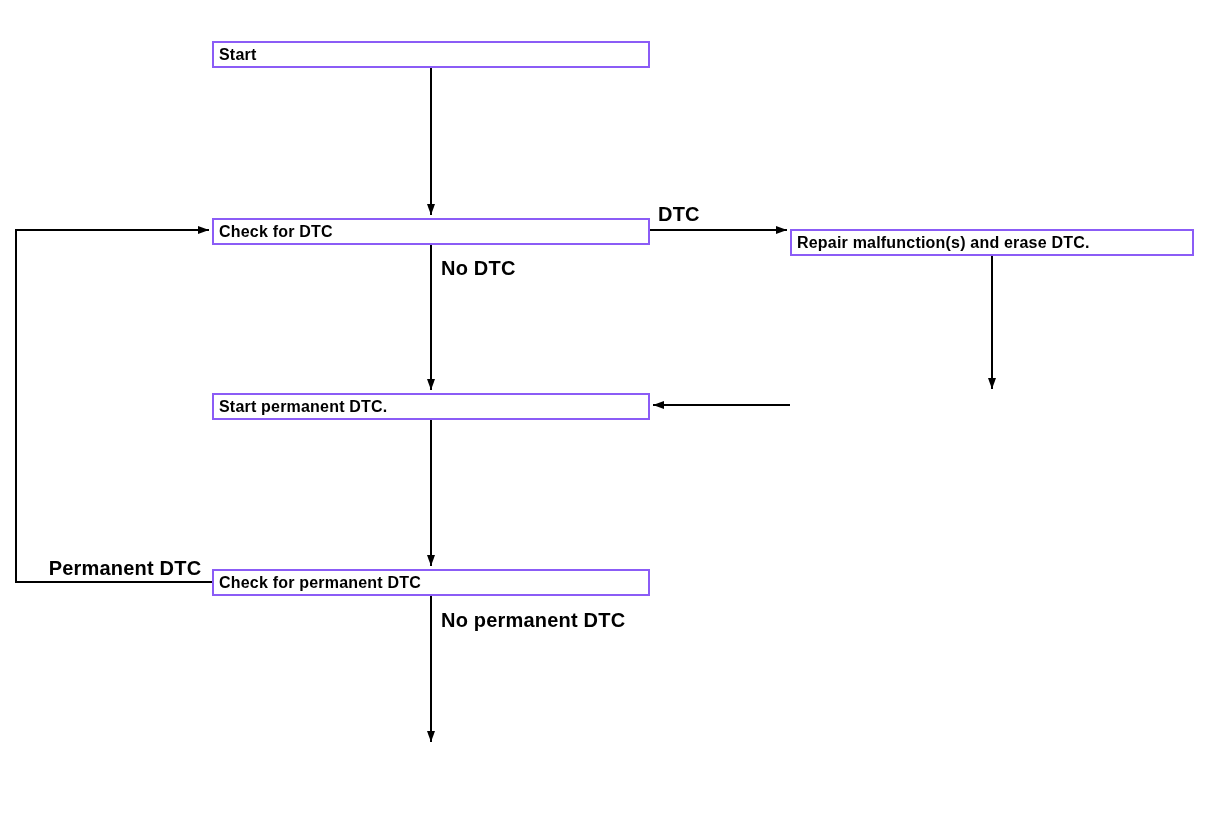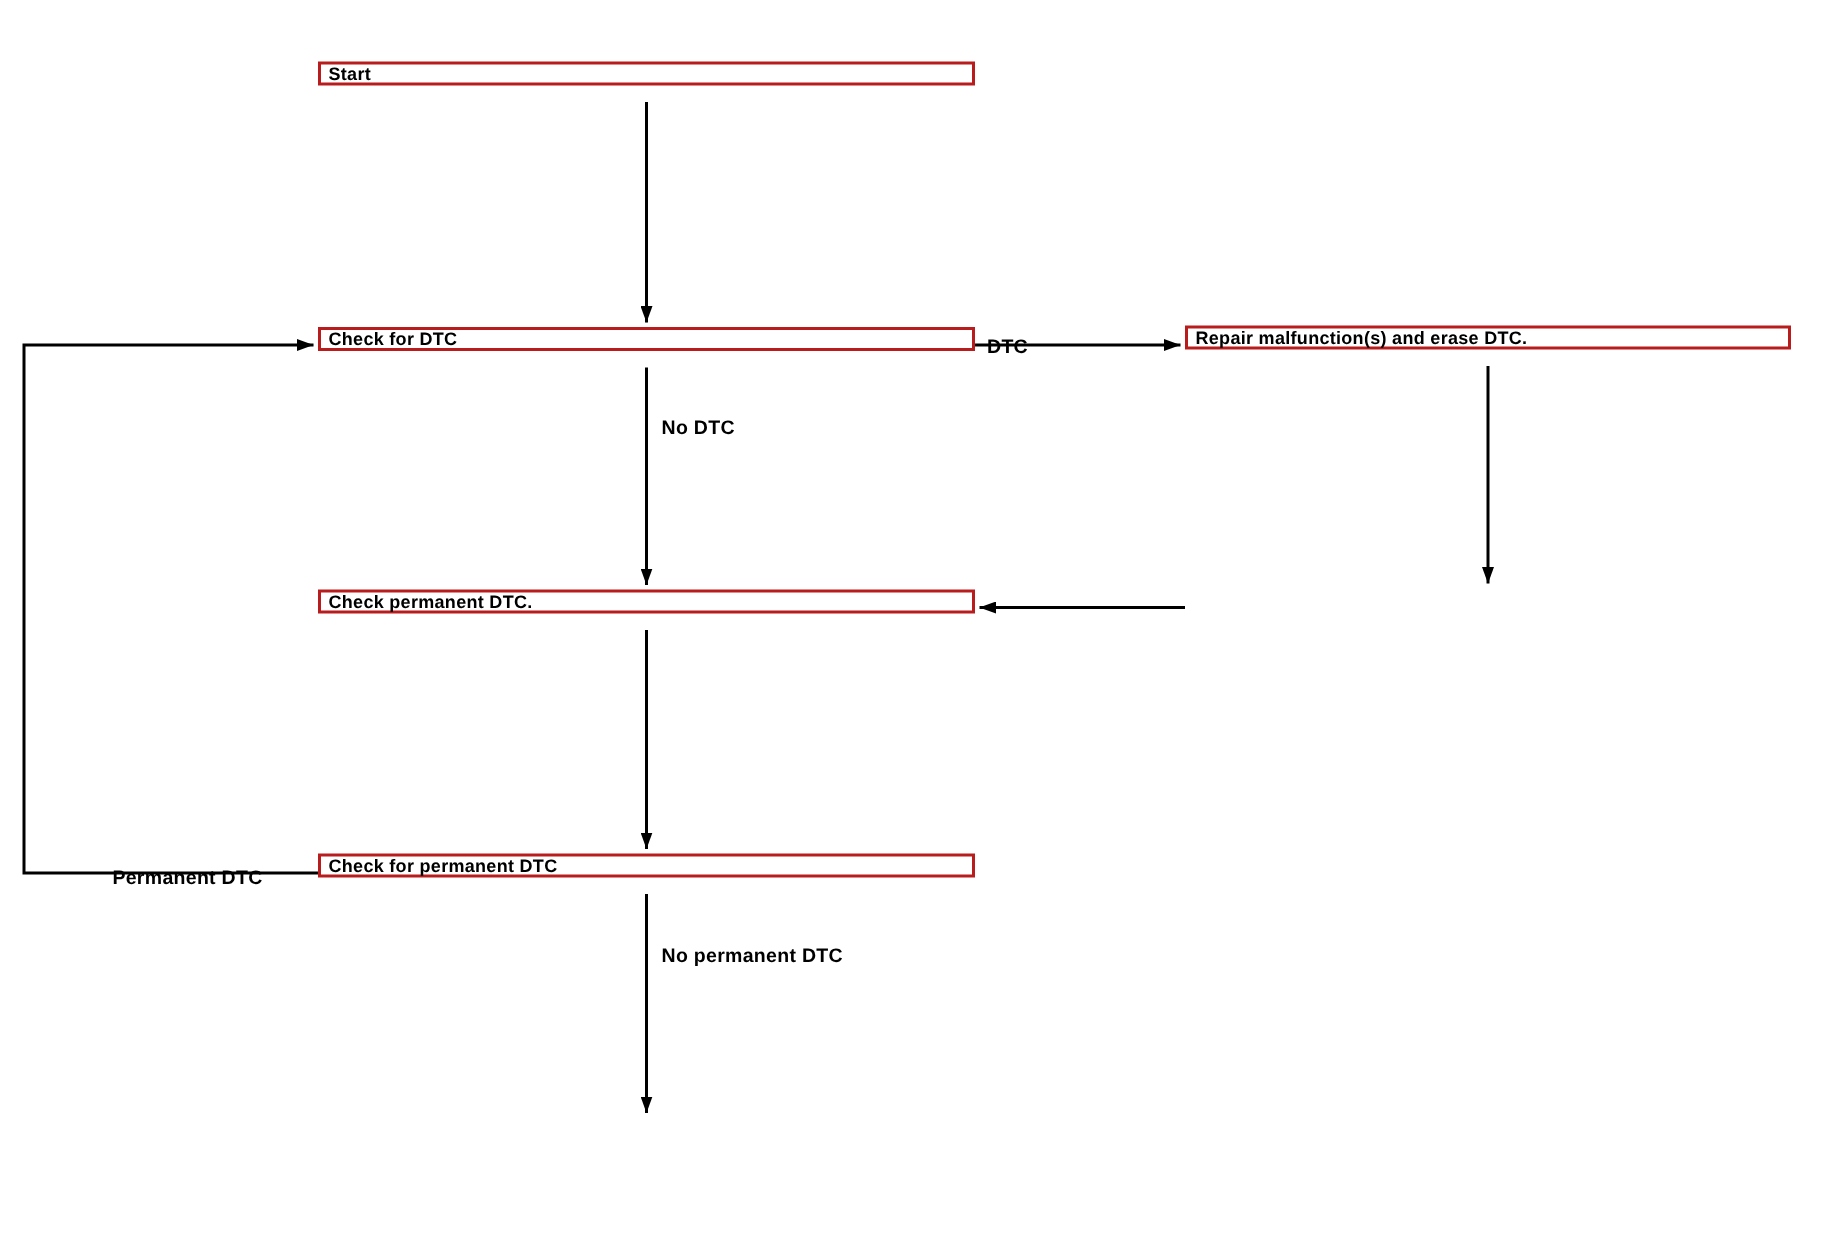--- a/index.html
+++ b/index.html
@@ -17,49 +17,48 @@
     overflow: hidden;
   }
   .connectors {
     position: absolute;
     top: 0;
     left: 0;
   }
   .node {
     position: absolute;
     box-sizing: border-box;
-    height: 16px;
+    height: 27px;
     background: #ffffff;
-    border: 2px solid #b91c1c;
+    border: 2px solid #8b5cf6;
     display: flex;
     align-items: center;
     padding-left: 5px;
-    font-size: 12px;
+    font-size: 16px;
     font-weight: 700;
     letter-spacing: 0.2px;
     white-space: nowrap;
   }
   .node.col-left  { left: 212px; width: 438px; }
   .node.col-right { left: 790px; width: 404px; }
 
   .node.n-start           { top: 41px;  }
   .node.n-check-dtc       { top: 218px; }
-  .node.n-repair          { top: 217px; }
+  .node.n-repair          { top: 229px; }
   .node.n-erase-permanent { top: 393px; }
   .node.n-set-srt         { top: 392px; }
   .node.n-check-permanent { top: 569px; }
   .node.n-end             { top: 745px; }
 
   .edge-label {
     position: absolute;
-    font-size: 13px;
+    font-size: 20px;
     font-weight: 700;
     letter-spacing: 0.2px;
     white-space: nowrap;
-    margin-top: 20px;
   }
   .el-dtc              { left: 658px; top: 203px; }
   .el-no-dtc           { left: 441px; top: 257px; }
   .el-permanent-dtc    { left: 40px;  top: 557px; width: 170px; text-align: center; }
   .el-no-permanent-dtc { left: 441px; top: 609px; text-align: center; }
 </style>
 </head>
 <body>
 
 <div class="stage">
@@ -86,21 +85,21 @@
 
   <div class="node col-left n-check-dtc">
     <span>Check for DTC</span>
   </div>
 
   <div class="node col-right n-repair">
     <span>Repair malfunction(s) and erase DTC.</span>
   </div>
 
   <div class="node col-left n-erase-permanent">
-    <span>Check permanent DTC.</span>
+    <span>Start permanent DTC.</span>
   </div>
 
 
   <div class="node col-left n-check-permanent">
     <span>Check for permanent DTC</span>
   </div>
 
 
   <div class="edge-label el-dtc">DTC</div>
 

